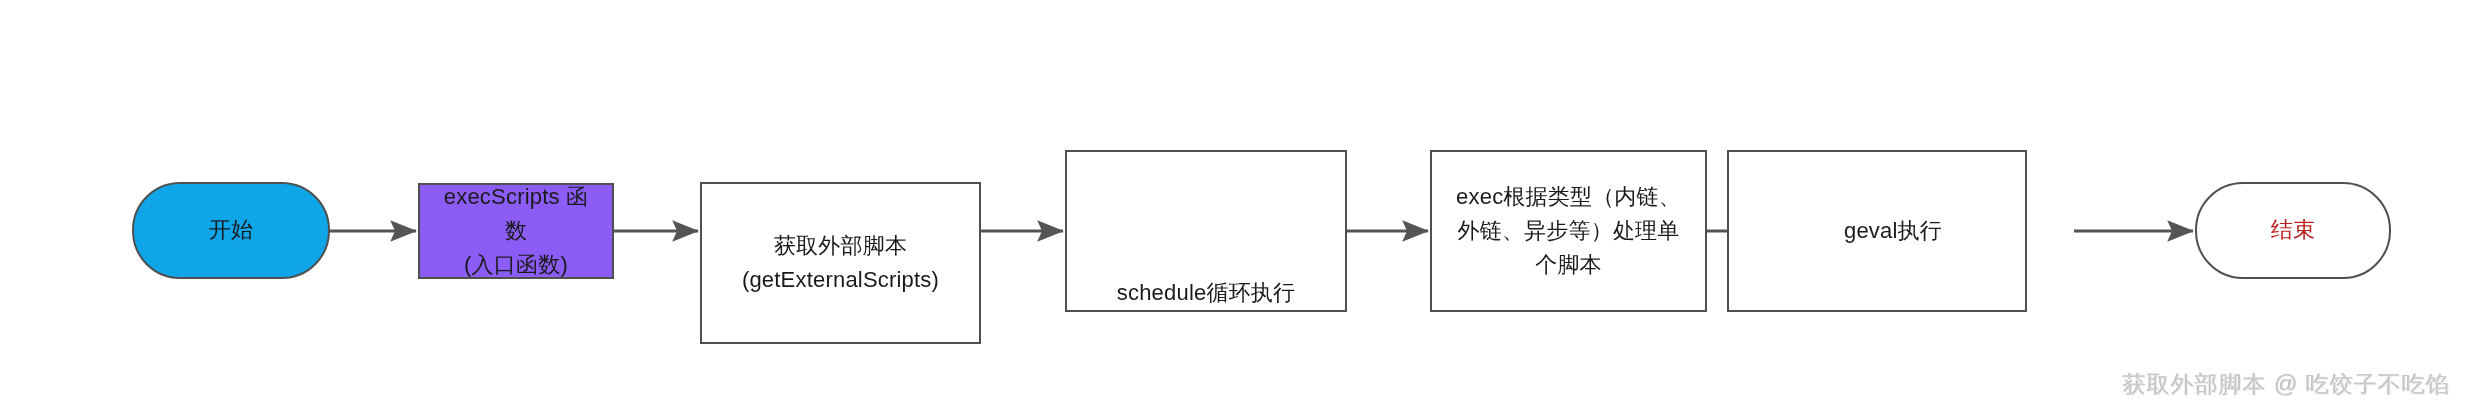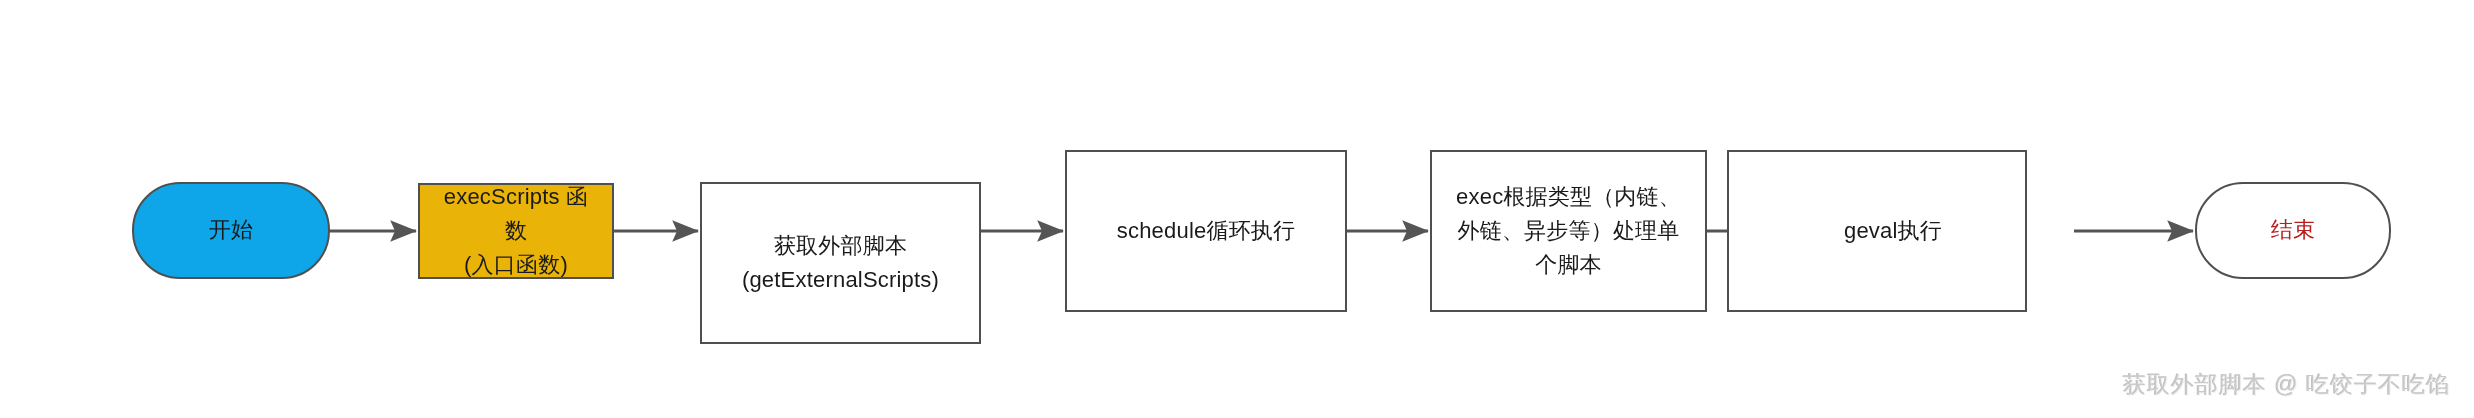--- a/index.html
+++ b/index.html
@@ -80,31 +80,31 @@
         <line x1="1347" y1="231" x2="1428" y2="231" stroke="#555555" stroke-width="3" marker-end="url(#arrowhead)"></line>
         <line x1="1707" y1="231" x2="1793" y2="231" stroke="#555555" stroke-width="3" marker-end="url(#arrowhead)"></line>
         <line x1="2074" y1="231" x2="2193" y2="231" stroke="#555555" stroke-width="3" marker-end="url(#arrowhead)"></line>
       </g>
   </svg>
 
   <div class="node terminal" style="left: 132px; top: 182px; width: 198px; height: 97px; border-color: rgb(79, 79, 79); background: #0ea5e9; color: rgb(26, 26, 26);">
     <span class="node-text">开始</span>
   </div>
 
-  <div class="node" style="left: 418px; top: 183px; width: 196px; height: 96px; border-color: rgb(79, 79, 79); background: #eab308; color: rgb(26, 26, 26);">
+  <div class="node" style="left: 418px; top: 183px; width: 196px; height: 96px; border-color: rgb(79, 79, 79); background: #8b5cf6; color: rgb(26, 26, 26);">
     <span class="node-text">execScripts 函数
 (入口函数)</span>
   </div>
 
   <div class="node wide" style="left: 700px; top: 150px; width: 281px; height: 162px; border-color: rgb(79, 79, 79); background: rgb(255, 255, 255); color: rgb(26, 26, 26); margin-top: 32px;">
     <span class="node-text">获取外部脚本
 (getExternalScripts)</span>
   </div>
 
-  <div class="node wide" style="left: 1065px; top: 150px; width: 282px; height: 162px; border-color: rgb(79, 79, 79); background: rgb(255, 255, 255); color: rgb(26, 26, 26);">
+  <div class="node wide" style="left: 1065px; top: 150px; width: 282px; height: 162px; border-color: rgb(79, 79, 79); background: rgb(255, 255, 255); color: rgb(26, 26, 26); align-items: flex-end;">
     <span class="node-text">schedule循环执行</span>
   </div>
 
   <div class="node wide" style="left: 1430px; top: 150px; width: 277px; height: 162px; border-color: rgb(79, 79, 79); background: rgb(255, 255, 255); color: rgb(26, 26, 26); text-align: center;">
     <span class="node-text">exec根据类型（内链、外链、异步等）处理单个脚本</span>
   </div>
 
   <div class="node wide" style="left: 1727px; top: 150px; width: 300px; height: 162px; border-color: rgb(79, 79, 79); background: rgb(255, 255, 255); color: rgb(26, 26, 26); padding-left: 32px;">
     <span class="node-text">geval执行</span>
   </div>

